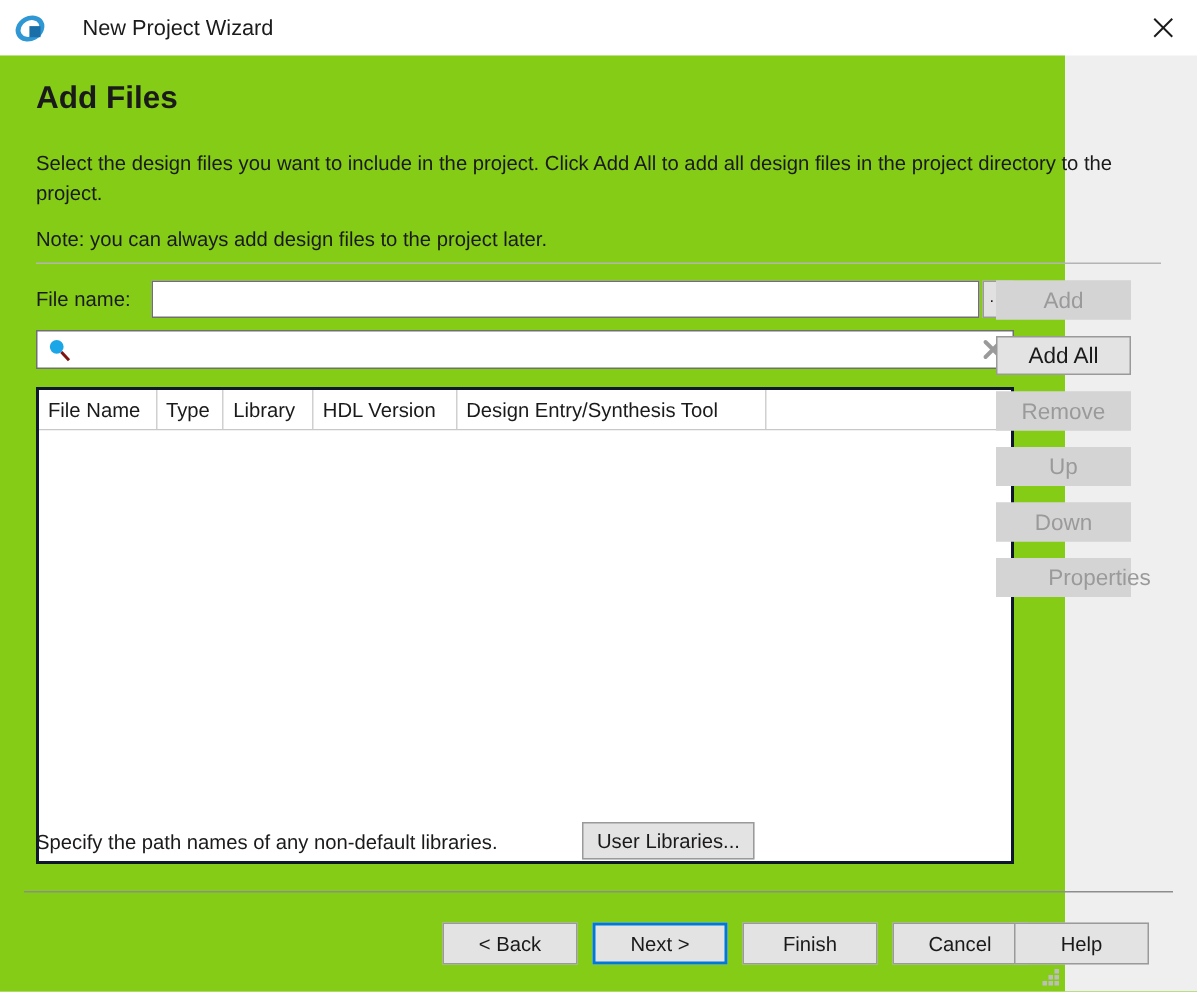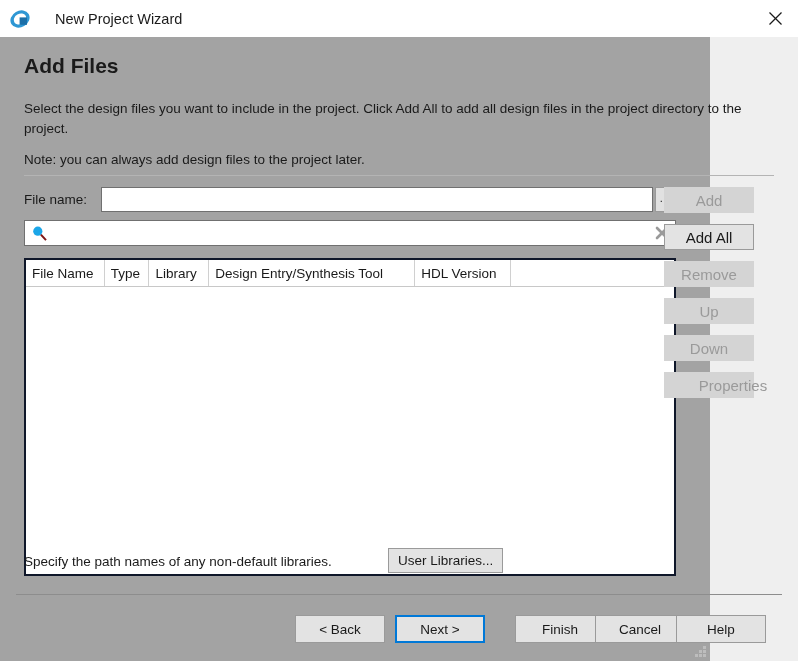--- a/index.html
+++ b/index.html
@@ -50,21 +50,21 @@
     justify-content: center;
   }
   #close-btn svg { display: block; }
 
   
   #content {
     position: absolute;
     left: 0; top: 37px;
     width: 710px;
     height: 624px;
-    background: #a3a3a3;
+    background: #84cc16;
   }
 
   #page-title {
     position: absolute;
     left: 24px;
     top: 17px;
     font-size: 21px;
     font-weight: bold;
     color: #1a1a1a;
   }
@@ -337,22 +337,22 @@
         <line x1="13" y1="3" x2="3" y2="13" stroke="#9a9a9a" stroke-width="2.6" stroke-linecap="round"></line>
       </svg>
     </span>
   </div>
 
   <div id="file-table">
     <div id="table-header">
         <div class="th" style="width: 79px;">File Name</div>
         <div class="th" style="width: 45px;">Type</div>
         <div class="th" style="width: 60px;">Library</div>
+        <div class="th" style="width: 96px;">HDL Version</div>
         <div class="th" style="width: 207px;">Design Entry/Synthesis Tool</div>
-        <div class="th" style="width: 96px;">HDL Version</div>
         <div class="th" style="width: 164px; border-right: none;"></div>
       </div>
     <div id="table-body"></div>
   </div>
 
   <div id="side-buttons">
       <div class="sidebtn disabled" style="top: 150px;">Add</div>
       <div class="sidebtn enabled" style="top: 187px;">Add All</div>
       <div class="sidebtn disabled" style="top: 224px;">Remove</div>
       <div class="sidebtn disabled" style="top: 261px;">Up</div>
@@ -361,21 +361,21 @@
     </div>
 
   <div id="userlib-text">Specify the path names of any non-default libraries.</div>
   <div id="userlib-btn">User Libraries...</div>
 
   <div id="hr-bottom"></div>
 
   <div id="wizard-buttons">
       <div class="wizbtn" style="left: 295px;">&lt; Back</div>
       <div class="wizbtn focused" style="left: 395px;">Next &gt;</div>
-      <div class="wizbtn" style="left: 515px; text-align: center;">Finish</div>
+      <div class="wizbtn" style="left: 495px; text-align: center;">Finish</div>
       <div class="wizbtn" style="left: 595px;">Cancel</div>
       <div class="wizbtn" style="left: 676px;">Help</div>
     </div>
 
   <span id="resize-grip">
     <svg width="14" height="14" viewBox="0 0 14 14">
       <rect x="9" y="1" width="3" height="3" fill="#bdbdbd"></rect>
       <rect x="5" y="5" width="3" height="3" fill="#bdbdbd"></rect>
       <rect x="9" y="5" width="3" height="3" fill="#bdbdbd"></rect>
       <rect x="1" y="9" width="3" height="3" fill="#bdbdbd"></rect>

